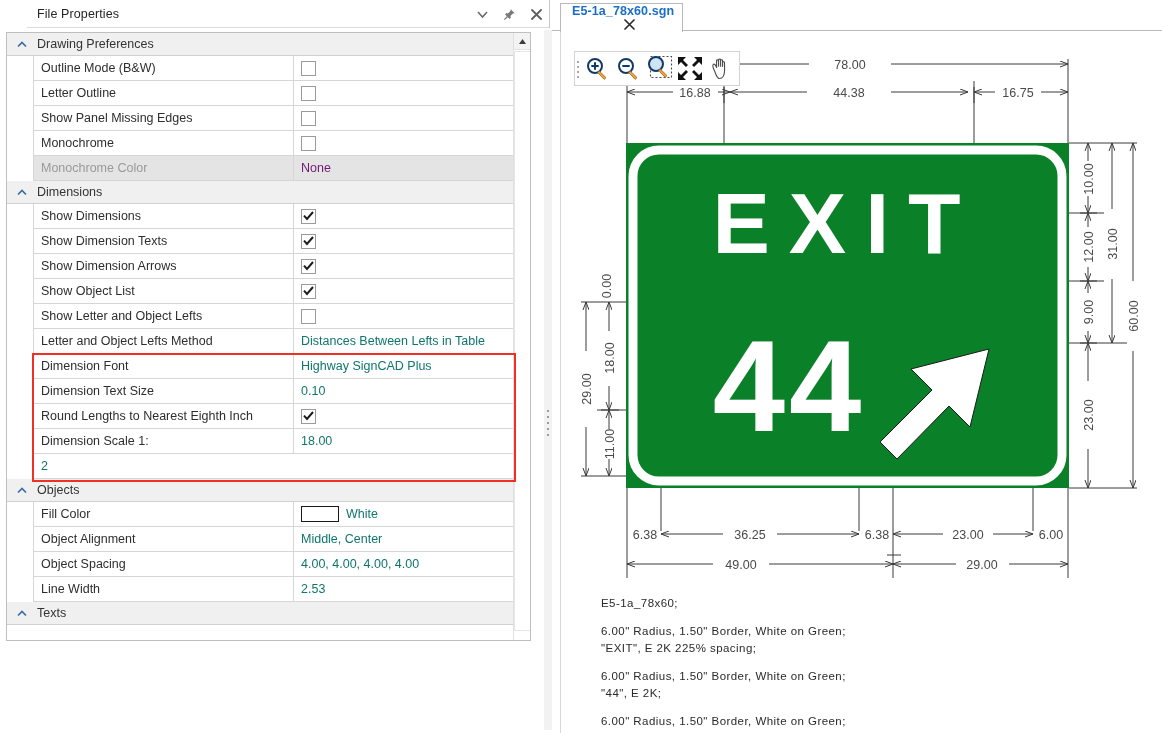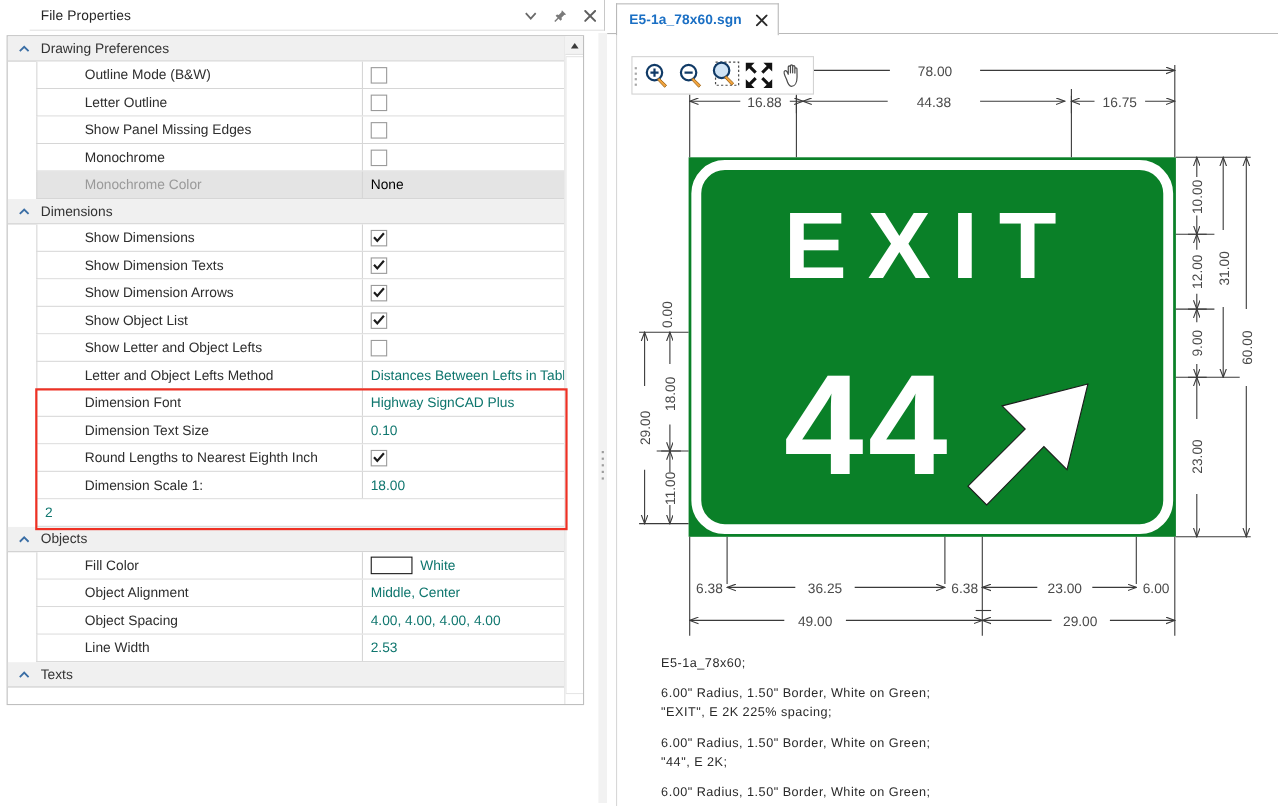--- a/index.html
+++ b/index.html
@@ -94,32 +94,32 @@
     border-left: 1px solid #d6d6d6;
   }
   .prow.alt { background: #e4e4e4; }
   .pname {
     width: 260px;
     display: flex; align-items: center;
     padding-left: 7px;
     border-right: 1px solid #d6d6d6;
     font-size: 12.5px;
     color: #2e2e2e;
-    white-space: nowrap; overflow: hidden; margin-left: 36px;
+    white-space: nowrap; overflow: hidden;
   }
   .pname.dim { color: #9a9a9a; }
   .pval {
     flex: 1;
     display: flex; align-items: center;
     padding-left: 7px;
     font-size: 12.5px;
     color: #0f766e;
     white-space: nowrap; overflow: hidden;
   }
-  .pval.dim { color: #000000; }
+  .pval.dim { color: #701a75; }
 
   
   .cbx {
     width: 15px; height: 15px;
     border: 1px solid #9a9a9a;
     background: #ffffff;
     display: flex; align-items: center; justify-content: center;
     position: relative;
   }
   .cbx::after {
@@ -196,20 +196,21 @@
   }
   .tab {
     position: absolute; left: 8px; top: 3px;
     height: 29px;
     display: flex; align-items: center;
     padding: 0 8px 0 11px;
     background: #ffffff;
     border: 1px solid #b9b9b9;
     border-bottom: none;
     z-index: 2;
+    flex-direction: column;
   }
   .tab-label {
     font-size: 12.5px;
     font-weight: bold;
     color: #1a6fc4;
     letter-spacing: .1px;
   }
   .tab-close {
     margin-left: 12px;
     width: 13px; height: 13px;

